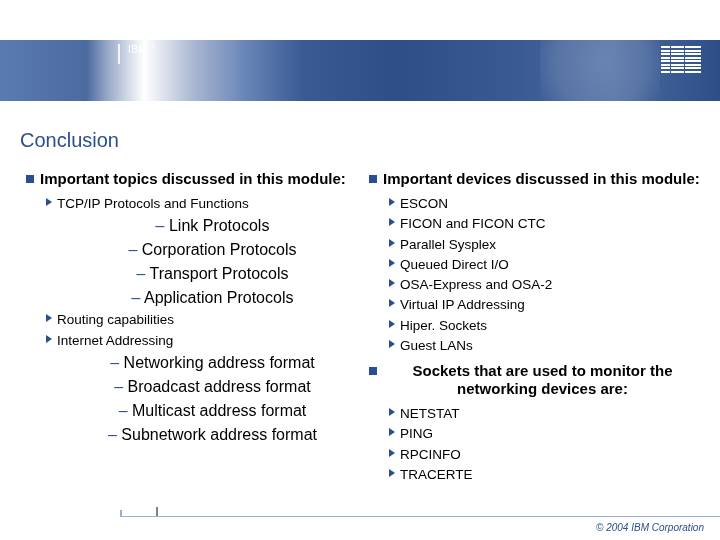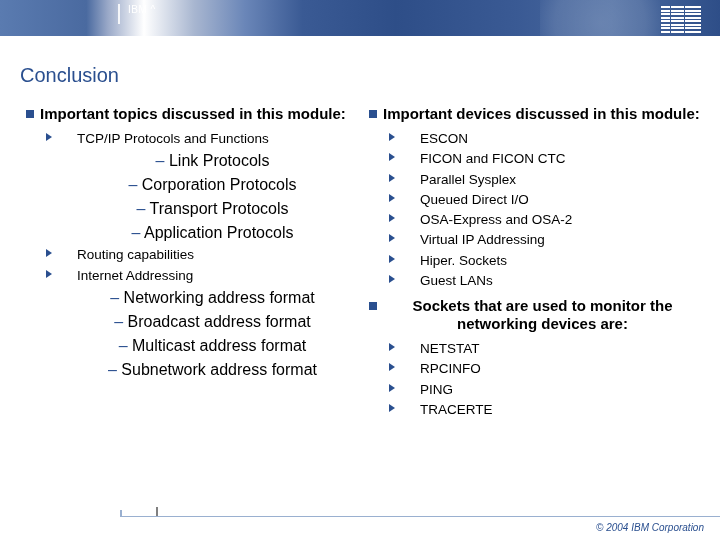--- a/index.html
+++ b/index.html
@@ -6,30 +6,31 @@
   body {
     width: 720px;
     height: 540px;
     font-family: Arial, Helvetica, sans-serif;
     background: #ffffff;
     position: relative;
     overflow: hidden;
   }
   
   .header {
-    height: 36px;
+    height: 61px;
     width: 100%;
     background: linear-gradient(to right,
       #5a7bb0 0%, #4a6aa0 12%,
       #9aa9c8 15%, #ffffff 20%,
       #a8b6d0 27%, #6a86b8 34%,
       #3a5a94 42%, #2e4e88 55%,
       #3a5a94 72%, #4a6aa0 85%,
       #2e4e88 100%);
     position: relative;
+    margin-top: 40px;
   }
   .header::after {
     content: "";
     position: absolute;
     right: 60px; top: 0; bottom: 0; width: 120px;
     background: radial-gradient(circle at 60px 23px, rgba(255,255,255,0.18) 0, rgba(255,255,255,0.12) 45px, rgba(255,255,255,0) 70px);
     pointer-events: none;
   }
   .header-left {
     position: absolute;
@@ -114,21 +115,20 @@
     margin-top: 4px;
     flex-shrink: 0;
   }
   .tri-item {
     display: flex;
     align-items: flex-start;
     font-size: 13.5px;
     color: #000;
     margin-left: 20px;
     line-height: 1.5;
-    gap: 20px;
   }
   .dash-item {
     font-size: 16px;
     color: #000;
     margin-left: 40px;
     line-height: 1.5;
   }
   .dash-item::before {
     content: "– ";
     color: #2a4f8f;
@@ -279,25 +279,25 @@
     <div class="section-head" style="margin-top:6px">
       <span class="sq-bullet"></span>
       <span class="txt">Sockets that are used to monitor the networking devices are:</span>
     </div>
     <div class="tri-item">
         <span class="tri"></span>
         <span>NETSTAT</span>
       </div>
     <div class="tri-item">
         <span class="tri"></span>
+        <span>PING</span>
+      </div>
+    <div class="tri-item">
+        <span class="tri"></span>
         <span>RPCINFO</span>
-      </div>
-    <div class="tri-item">
-        <span class="tri"></span>
-        <span>PING</span>
       </div>
     <div class="tri-item">
         <span class="tri"></span>
         <span>TRACERTE</span>
       </div>
   </div>
 </div>
 
 <div class="footer">
   <div class="footer-tick"></div>

